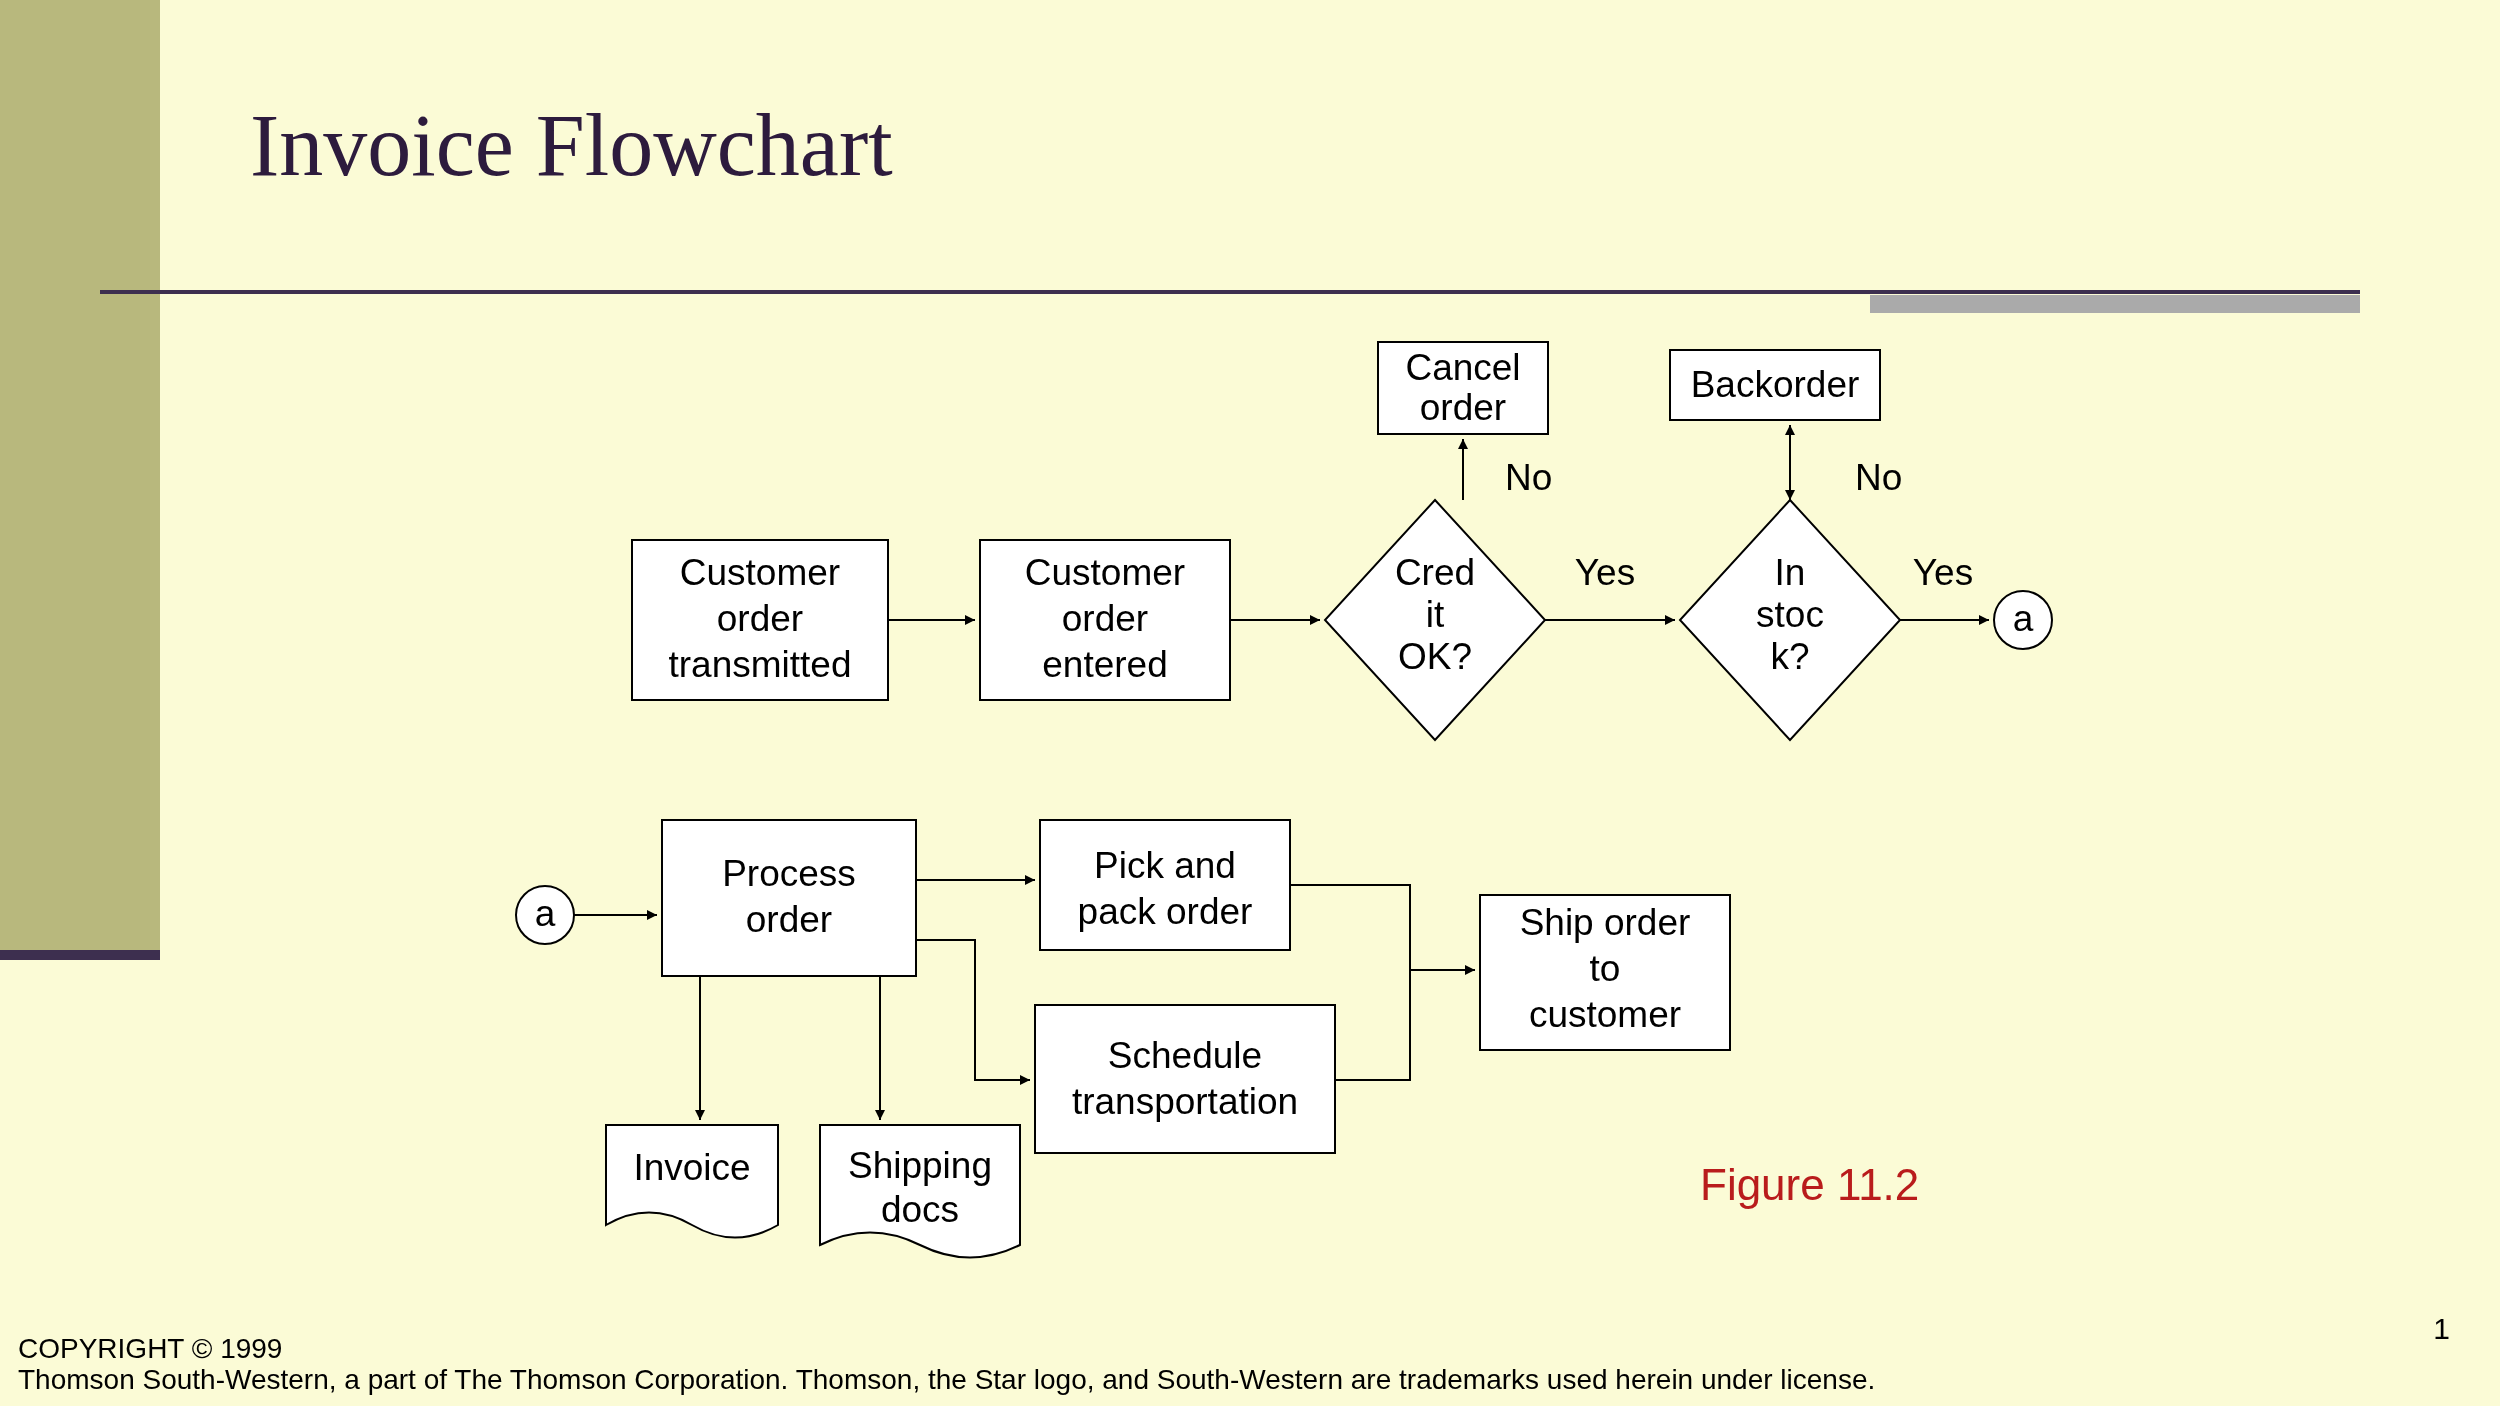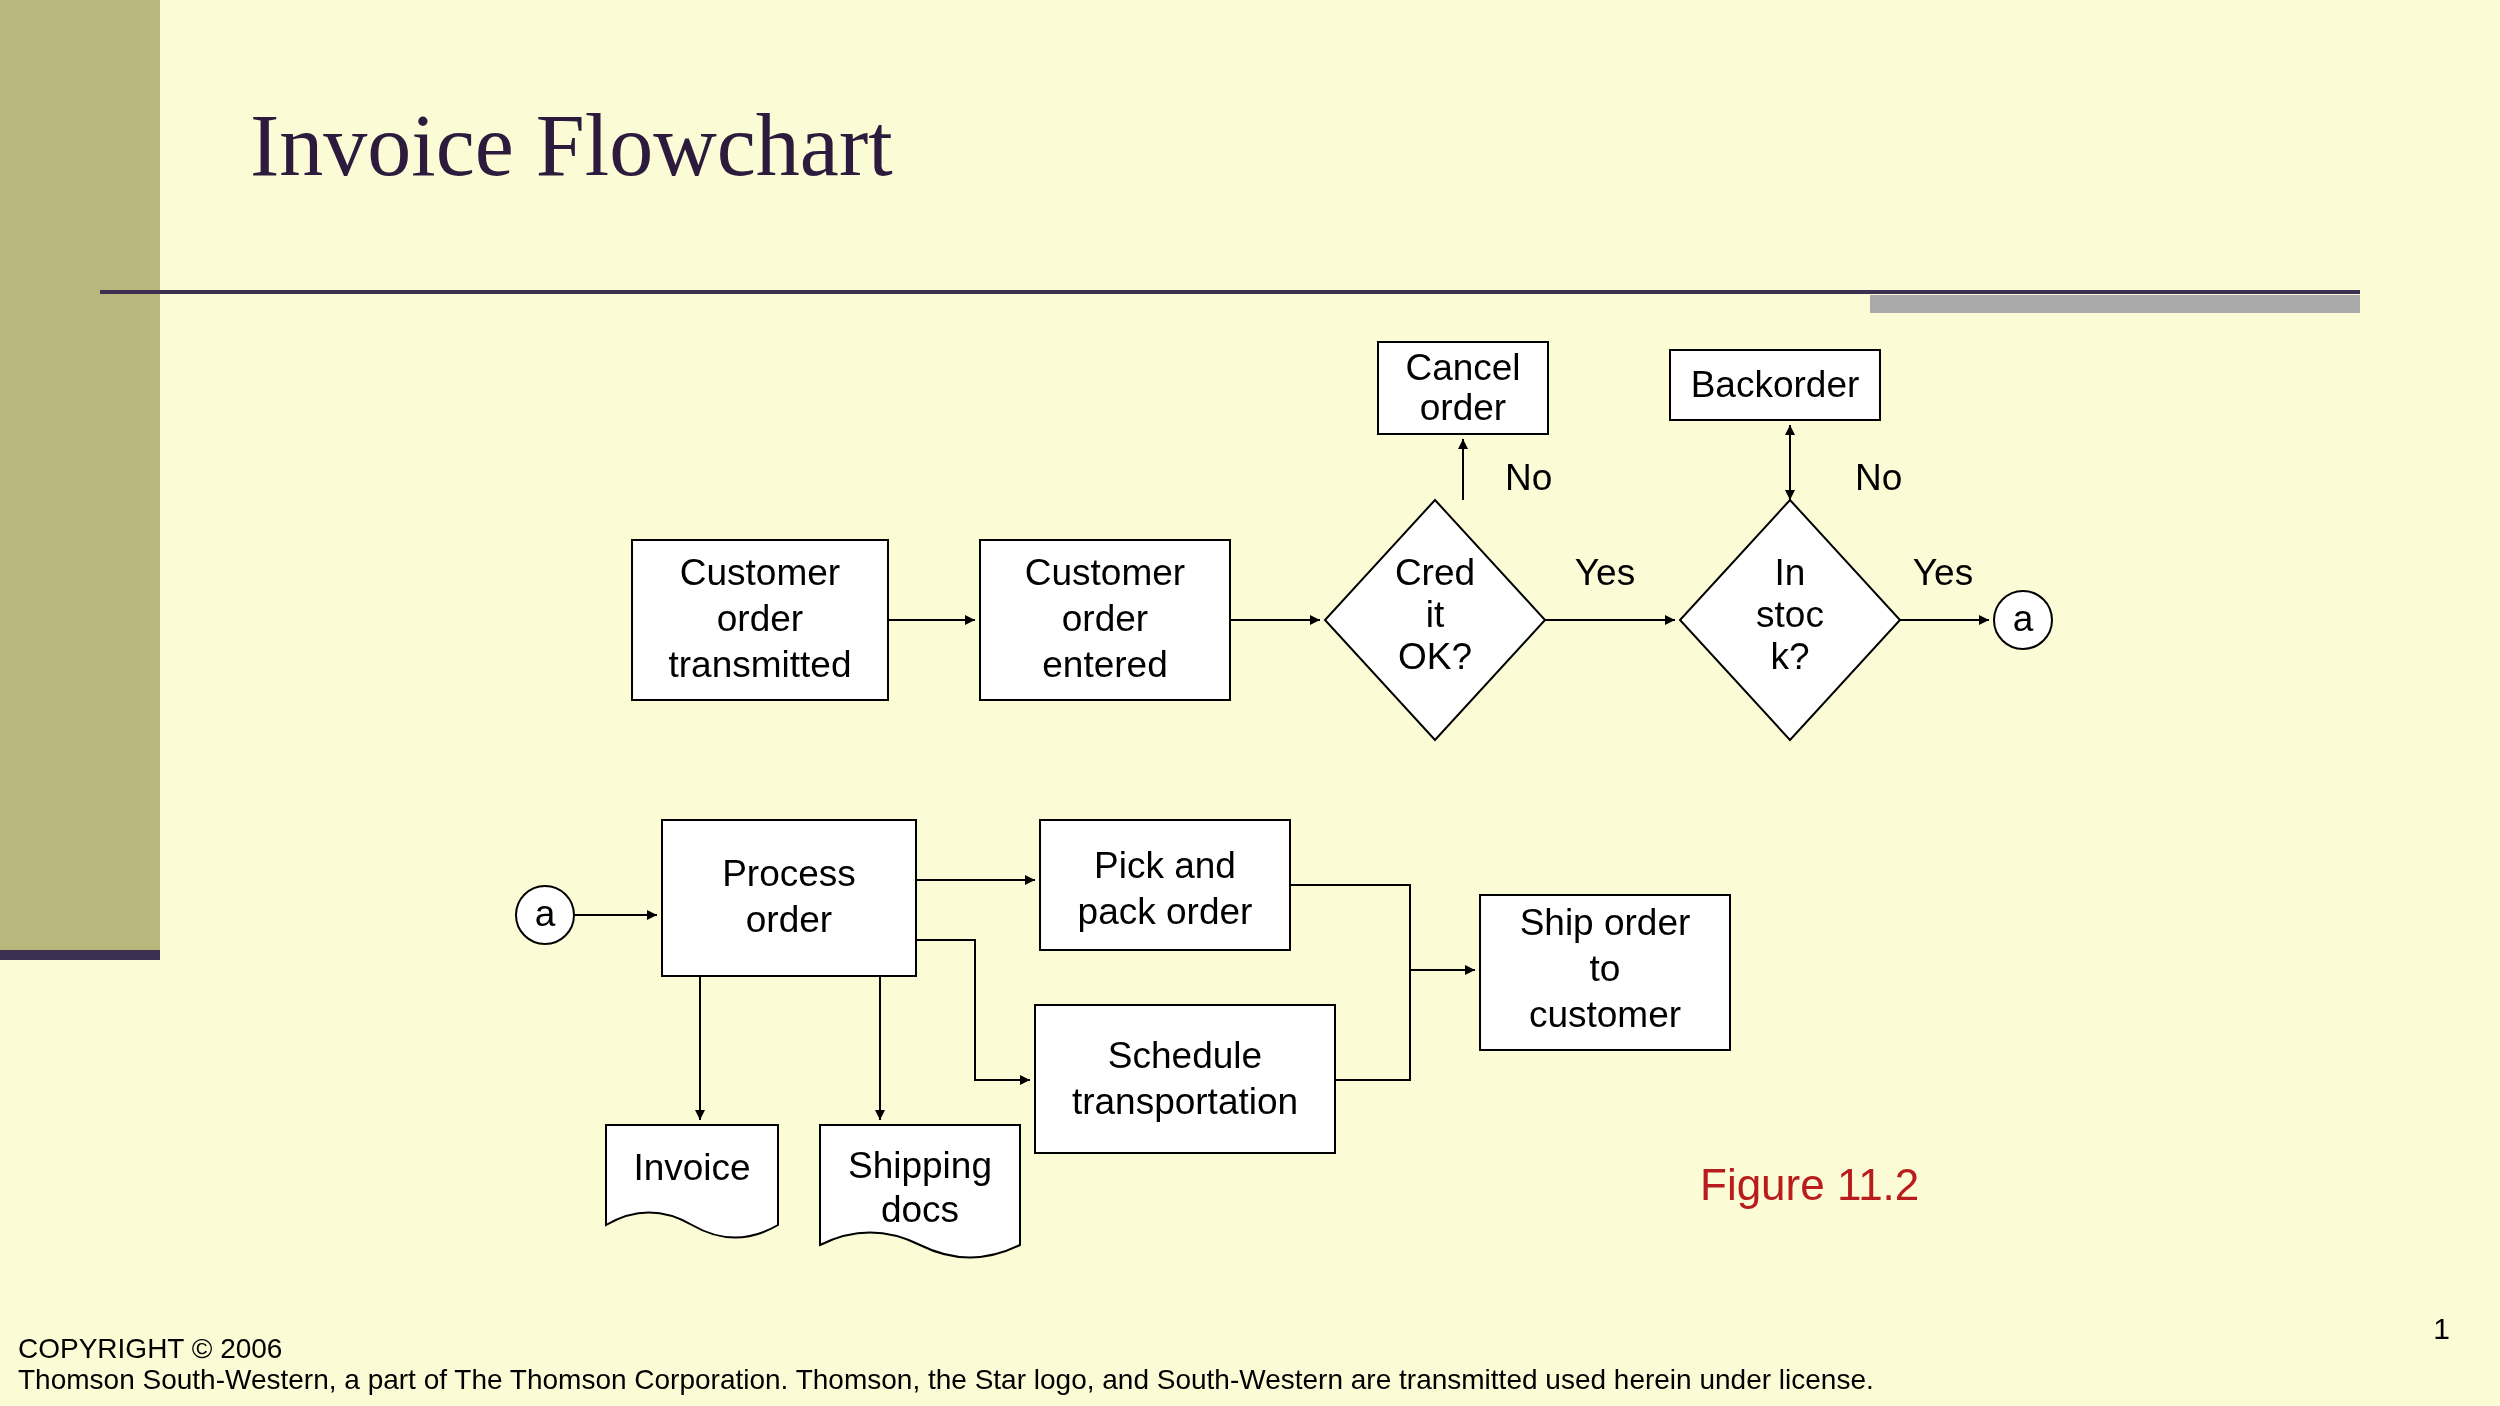--- a/index.html
+++ b/index.html
@@ -105,15 +105,15 @@
   <line class="arrow" x1="880" y1="976" x2="880" y2="1120"></line>
 
   <polyline class="line" points="1290,885 1410,885 1410,970"></polyline>
   <polyline class="line" points="1335,1080 1410,1080 1410,970"></polyline>
   <line class="arrow" x1="1410" y1="970" x2="1475" y2="970"></line>
 </svg>
 
 <div class="figlabel">Figure 11.2</div>
 <div class="pagenum">1</div>
 <div class="copyright">
-  <div>COPYRIGHT © 2006</div>
-  <div>Thomson South-Western, a part of The Thomson Corporation. Thomson, the Star logo, and South-Western are transmitted used herein under license.</div>
+  <div>COPYRIGHT © 1999</div>
+  <div>Thomson South-Western, a part of The Thomson Corporation. Thomson, the Star logo, and South-Western are trademarks used herein under license.</div>
 </div>
 
 </body></html>

